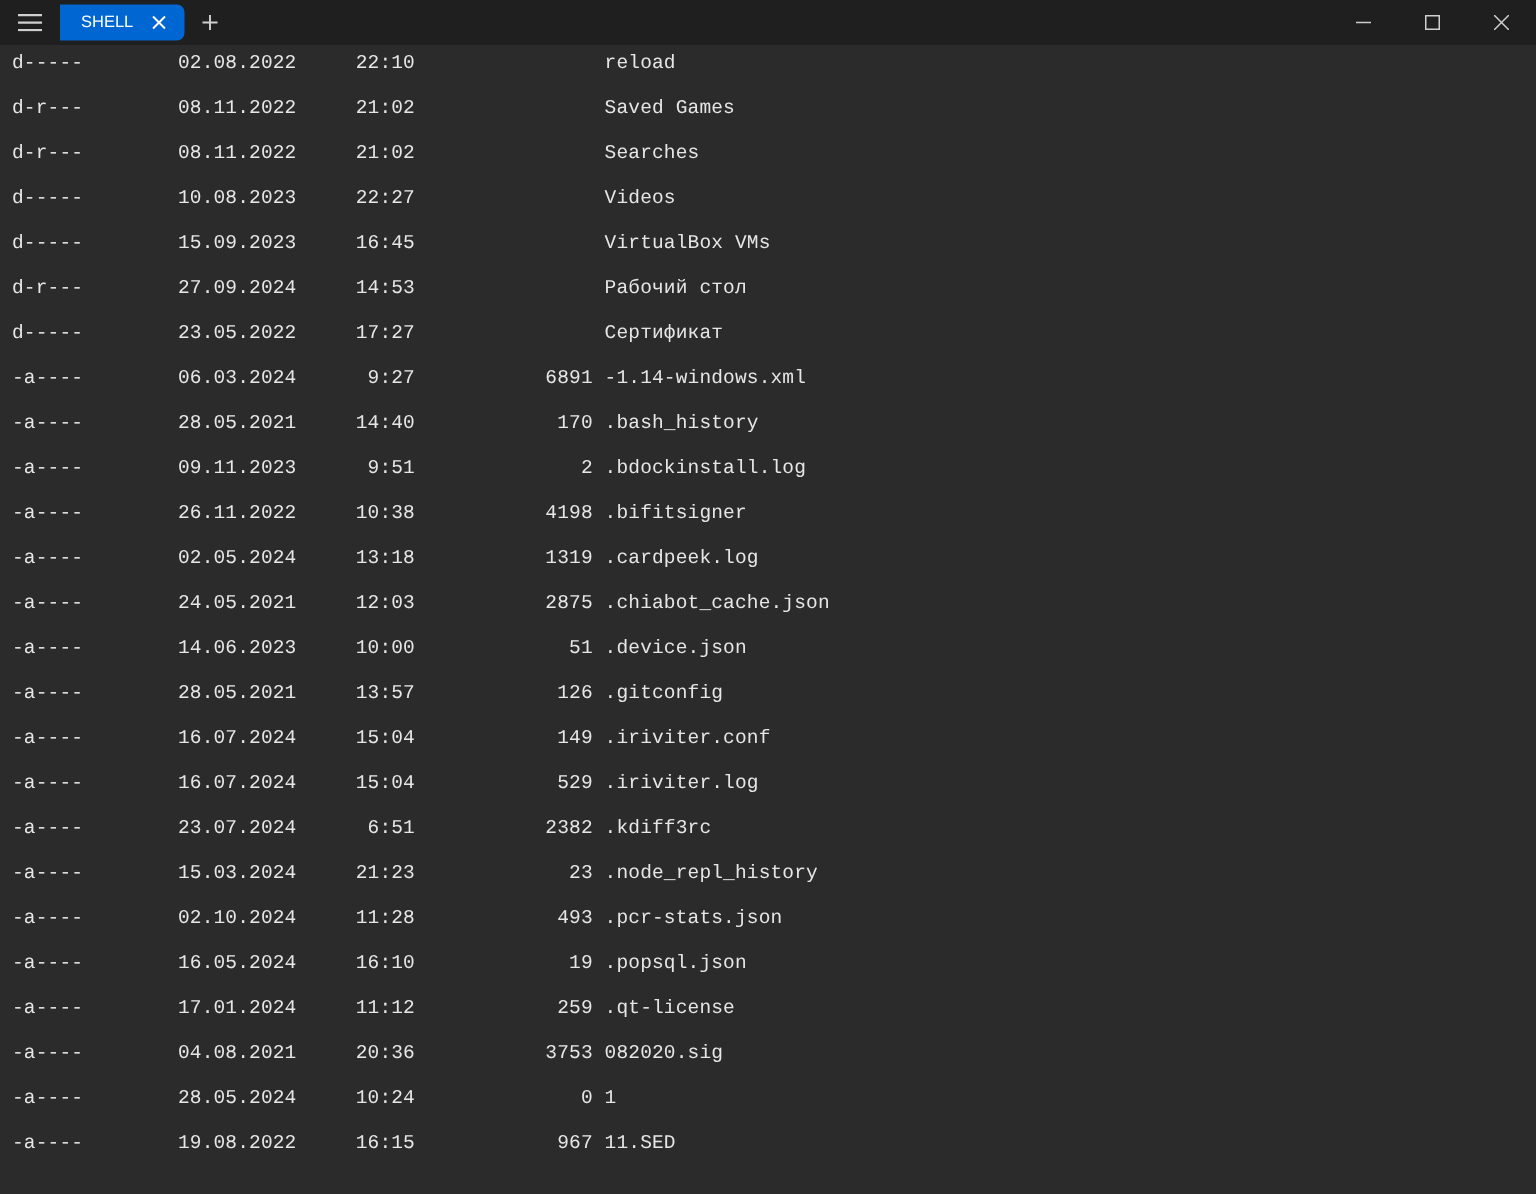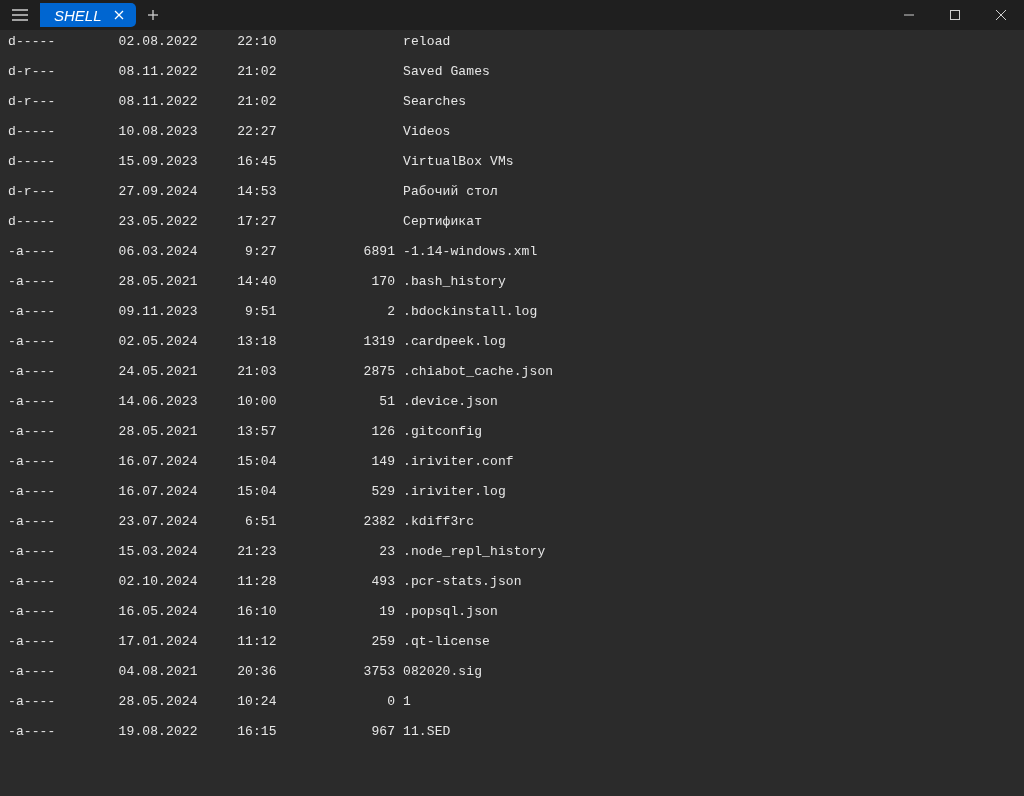--- a/index.html
+++ b/index.html
@@ -29,27 +29,26 @@
   }
   .hamburger svg { width: 16px; height: 12px; }
   .tab {
     background: #0066d1;
     color: #ffffff;
     display: flex;
     align-items: center;
     padding: 0 10px 0 14px;
     gap: 10px;
     font-family: "Segoe UI", Arial, sans-serif;
-    font-size: 15px;
+    font-size: 11px;
     border-top-right-radius: 5px;
     border-bottom-right-radius: 5px;
     margin-top: 3px;
     margin-bottom: 3px;
     min-width: 80px;
-    font-style: italic;
   }
   .tab .close {
     font-size: 14px;
     line-height: 1;
     padding: 0 2px;
   }
   .newtab {
     width: 34px;
     display: flex;
     align-items: center;
@@ -131,22 +130,23 @@
 <div class="terminal" id="terminal"><span class="row">d-----        02.08.2022     22:10                reload</span>
 <span class="row">d-r---        08.11.2022     21:02                Saved Games</span>
 <span class="row">d-r---        08.11.2022     21:02                Searches</span>
 <span class="row">d-----        10.08.2023     22:27                Videos</span>
 <span class="row">d-----        15.09.2023     16:45                VirtualBox VMs</span>
 <span class="row">d-r---        27.09.2024     14:53                Рабочий стол</span>
 <span class="row">d-----        23.05.2022     17:27                Сертификат</span>
 <span class="row">-a----        06.03.2024      9:27           6891 -1.14-windows.xml</span>
 <span class="row">-a----        28.05.2021     14:40            170 .bash_history</span>
 <span class="row">-a----        09.11.2023      9:51              2 .bdockinstall.log</span>
+<span class="row">-a----        26.11.2022     10:38           4198 .bifitsigner</span>
 <span class="row">-a----        02.05.2024     13:18           1319 .cardpeek.log</span>
-<span class="row">-a----        24.05.2021     21:03           2875 .chiabot_cache.json</span>
+<span class="row">-a----        24.05.2021     12:03           2875 .chiabot_cache.json</span>
 <span class="row">-a----        14.06.2023     10:00             51 .device.json</span>
 <span class="row">-a----        28.05.2021     13:57            126 .gitconfig</span>
 <span class="row">-a----        16.07.2024     15:04            149 .iriviter.conf</span>
 <span class="row">-a----        16.07.2024     15:04            529 .iriviter.log</span>
 <span class="row">-a----        23.07.2024      6:51           2382 .kdiff3rc</span>
 <span class="row">-a----        15.03.2024     21:23             23 .node_repl_history</span>
 <span class="row">-a----        02.10.2024     11:28            493 .pcr-stats.json</span>
 <span class="row">-a----        16.05.2024     16:10             19 .popsql.json</span>
 <span class="row">-a----        17.01.2024     11:12            259 .qt-license</span>
 <span class="row">-a----        04.08.2021     20:36           3753 082020.sig</span>

